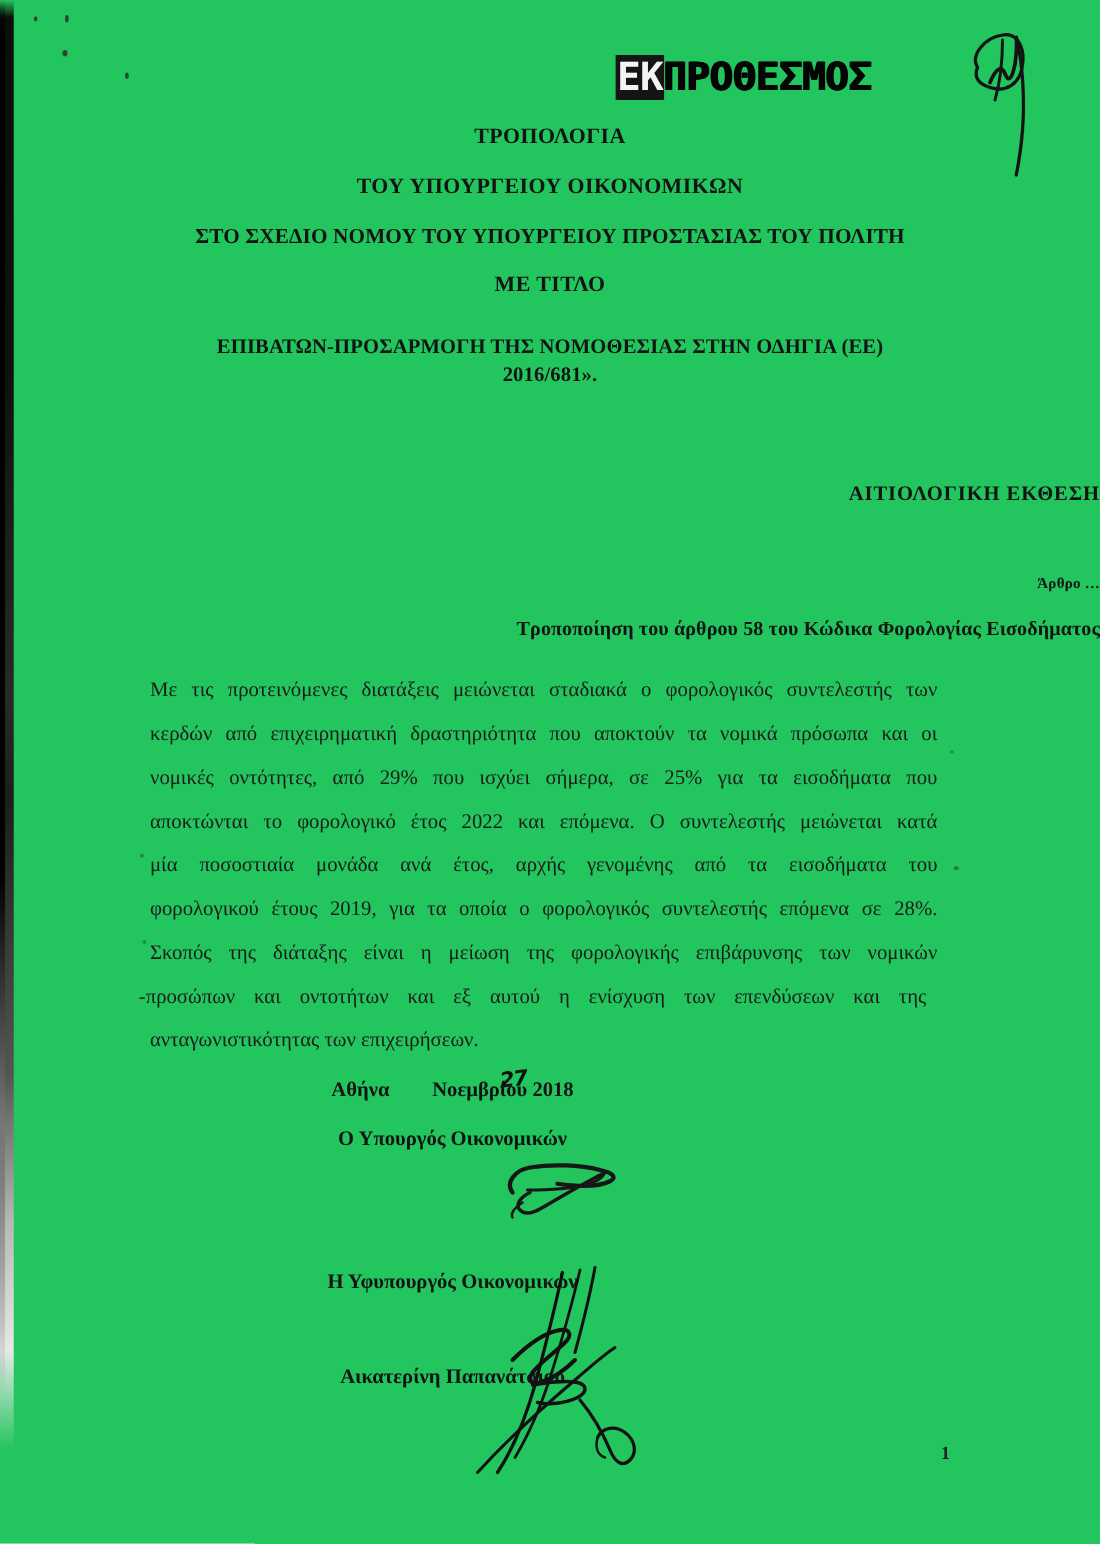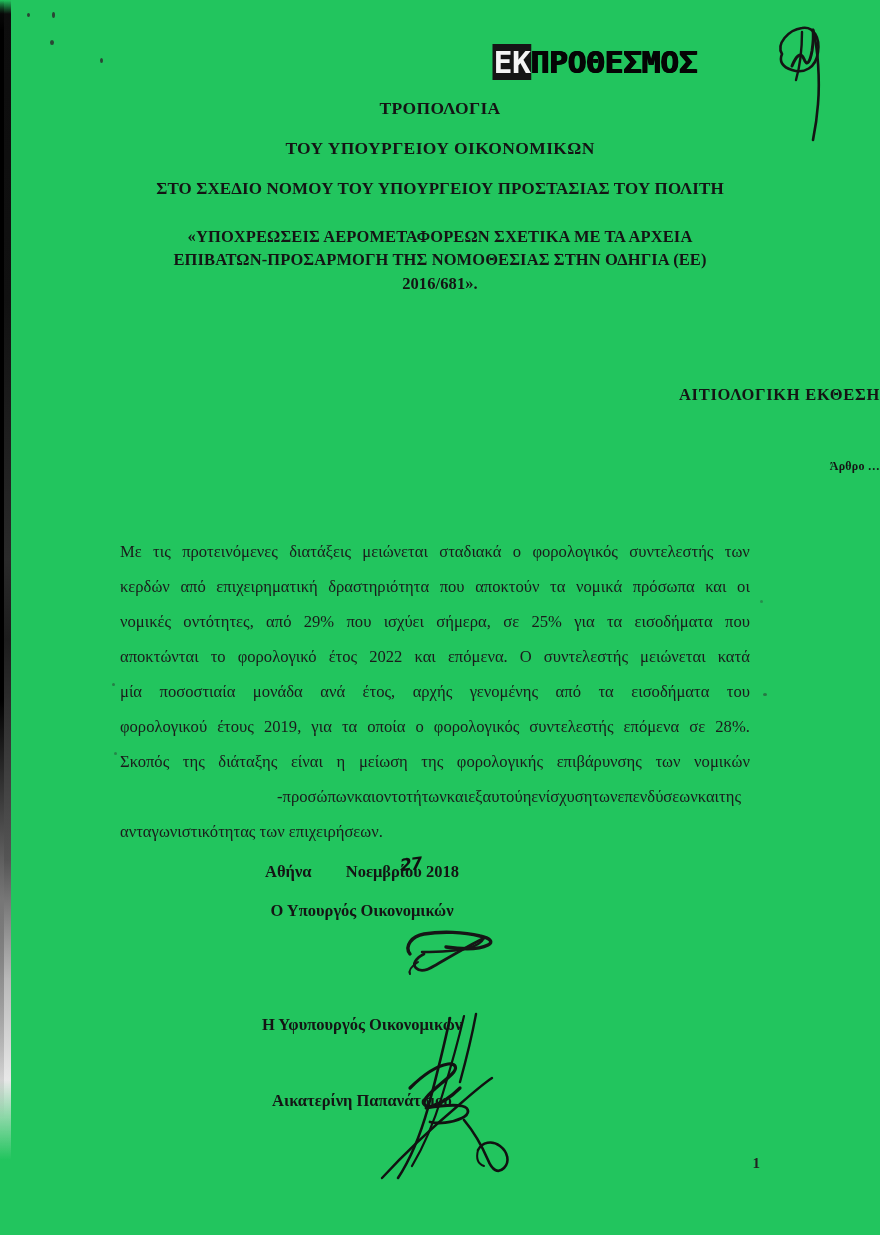--- a/index.html
+++ b/index.html
@@ -141,21 +141,20 @@
   }
   .ln-just {
     display: flex !important;
     justify-content: space-between;
     white-space: normal;
   }
   .ln-last { display: block; }
   .hang-hyphen {
     position: relative;
     left: -9px;
-    justify-content: flex-end;
   }
 
   
   .sig-line {
     position: absolute;
     width: 724px;
     text-align: center;
     font-weight: 700;
     color: #141414;
   }
@@ -219,29 +218,30 @@
   </svg>
 
   <div class="stamp">
     <span class="ink-heavy">ΕΚ</span><span class="ink-mid">ΠΡΟΘΕΣΜΟΣ</span>
   </div>
 
   <div class="title-block">
     <div class="title-line">ΤΡΟΠΟΛΟΓΙΑ</div>
     <div class="title-line">ΤΟΥ ΥΠΟΥΡΓΕΙΟΥ ΟΙΚΟΝΟΜΙΚΩΝ</div>
     <div class="title-line wide">ΣΤΟ ΣΧΕΔΙΟ ΝΟΜΟΥ ΤΟΥ ΥΠΟΥΡΓΕΙΟΥ ΠΡΟΣΤΑΣΙΑΣ ΤΟΥ ΠΟΛΙΤΗ</div>
+    <div class="title-line">ΜΕ ΤΙΤΛΟ</div>
     <div class="title-quoted">
-      <div>«ΥΠΟΧΡΕΩΣΕΙΣ ΑΕΡΟΜΕΤΑΦΟΡΕΩΝ ΣΧΕΤΙΚΑ ΜΕ ΤΑ ΑΡΧΕΙΑ</div>
       <div>ΕΠΙΒΑΤΩΝ-ΠΡΟΣΑΡΜΟΓΗ ΤΗΣ ΝΟΜΟΘΕΣΙΑΣ ΣΤΗΝ ΟΔΗΓΙΑ (ΕΕ)</div>
       <div>2016/681».</div>
     </div>
   </div>
 
   <div class="section-heading" id="h-aitiologiki">ΑΙΤΙΟΛΟΓΙΚΗ ΕΚΘΕΣΗ</div>
   <div class="section-heading" id="h-arthro">Άρθρο …</div>
+  <div class="section-heading" id="h-arthro-title">Τροποποίηση του άρθρου 58 του Κώδικα Φορολογίας Εισοδήματος</div>
 
   <div class="body-text">
     <span class="ln ln-just">
         <span>Με</span>
         <span>τις</span>
         <span>προτεινόμενες</span>
         <span>διατάξεις</span>
         <span>μειώνεται</span>
         <span>σταδιακά</span>
         <span>ο</span>

